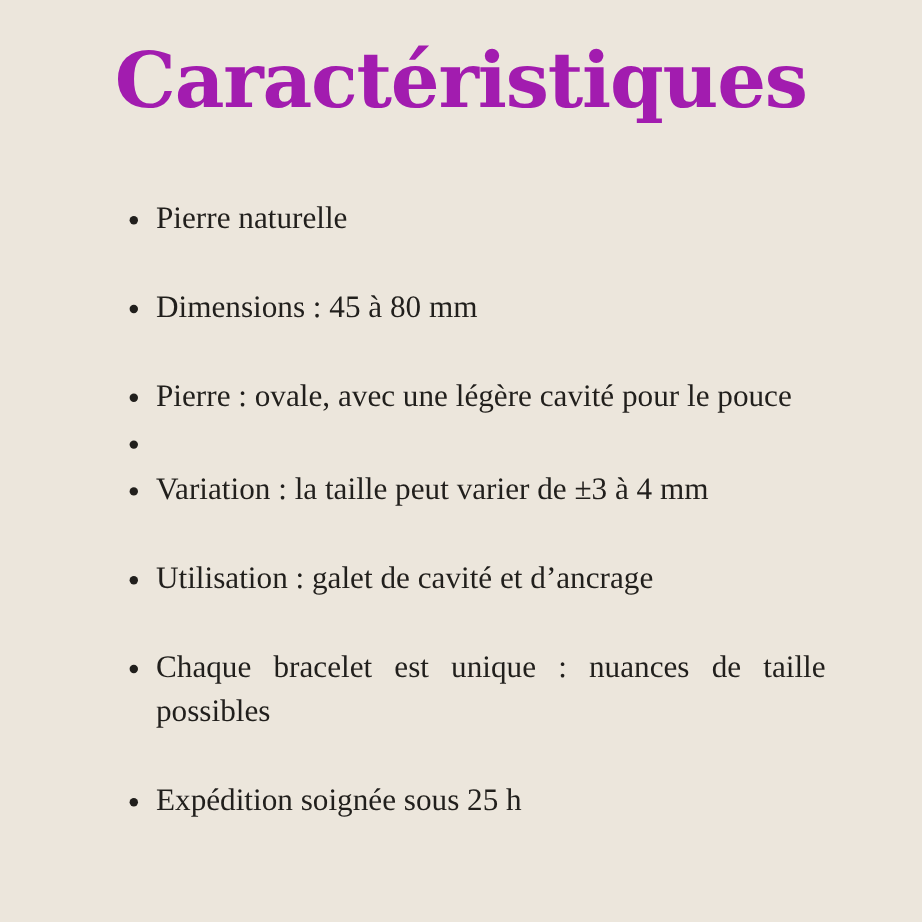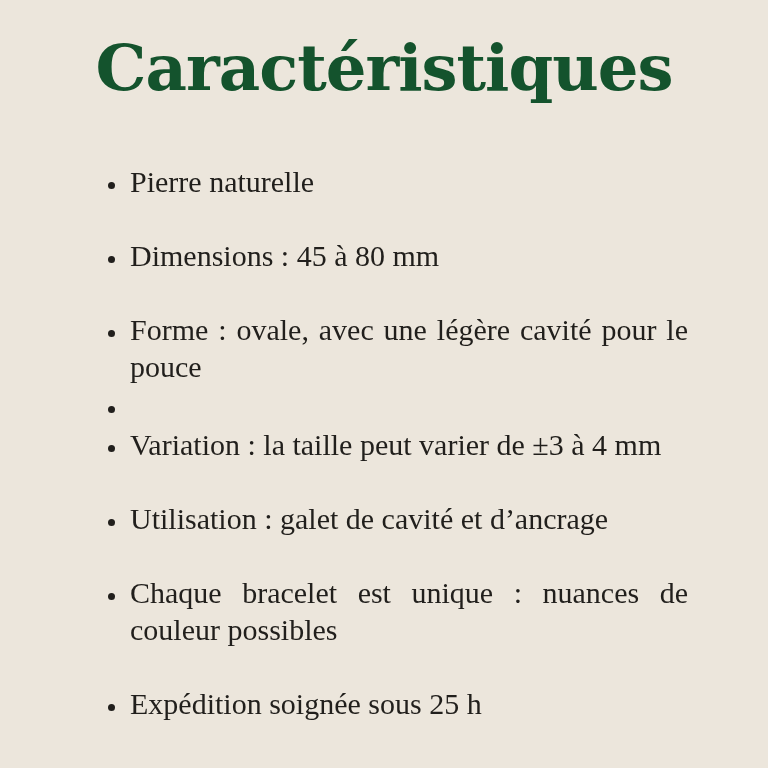--- a/index.html
+++ b/index.html
@@ -21,28 +21,28 @@
     padding-top: 30px;
   }
   h1.page-title {
     margin: 0;
     text-align: center;
     font-family: "DejaVu Serif", "Liberation Serif", serif;
     font-weight: 700;
     font-size: 64px;
     line-height: 1.2;
     letter-spacing: -1px;
-    color: #14532d;
+    color: #a21caf;
   }
   ul.features-list {
     margin: 56px 0 0 0;
     width: 688px;
     box-sizing: border-box;
     padding-left: 128px;
-    font-size: 30px;
+    font-size: 26px;
     line-height: 37px;
     list-style: disc outside;
   }
   ul.features-list li {
     margin: 0 0 37px 0;
     padding-left: 2px;
     text-align: justify;
   }
   ul.features-list li::marker {
     font-size: 22px;
@@ -56,20 +56,20 @@
 </style>
 </head>
 <body>
 
 <div class="page">
   <h1 class="page-title">Caractéristiques</h1>
 
   <ul class="features-list">
     <li>Pierre naturelle</li>
     <li>Dimensions : 45 à 80 mm</li>
-    <li class="tight">Forme : ovale, avec une légère cavité pour le pouce</li>
+    <li class="tight">Pierre : ovale, avec une légère cavité pour le pouce</li>
     <li class="tight empty"></li>
     <li>Variation : la taille peut varier de ±3 à 4 mm</li>
     <li>Utilisation : galet de cavité et d’ancrage</li>
-    <li>Chaque bracelet est unique : nuances de couleur possibles</li>
+    <li>Chaque bracelet est unique : nuances de taille possibles</li>
     <li>Expédition soignée sous 25 h</li>
   </ul>
 </div>
 
 </body></html>

